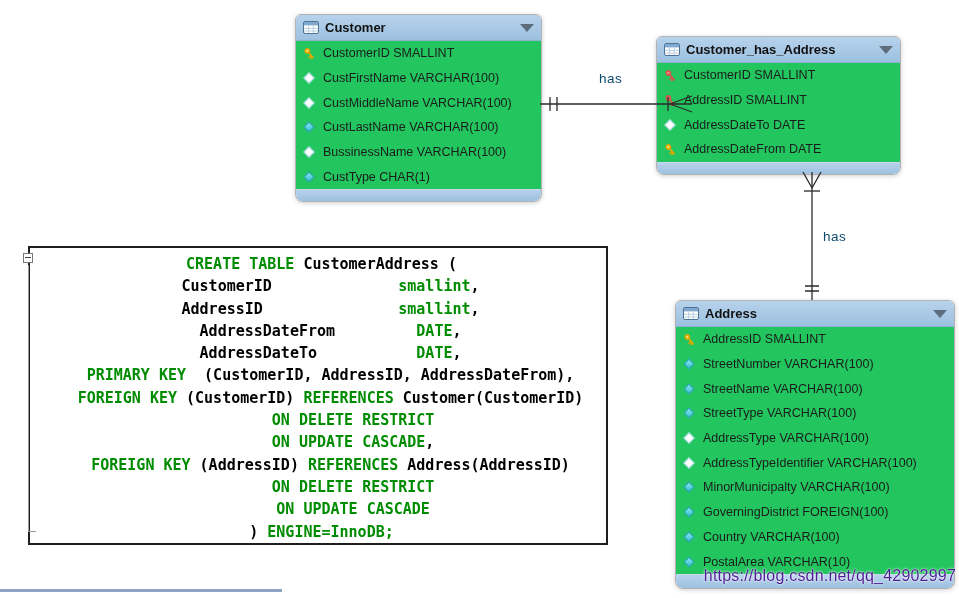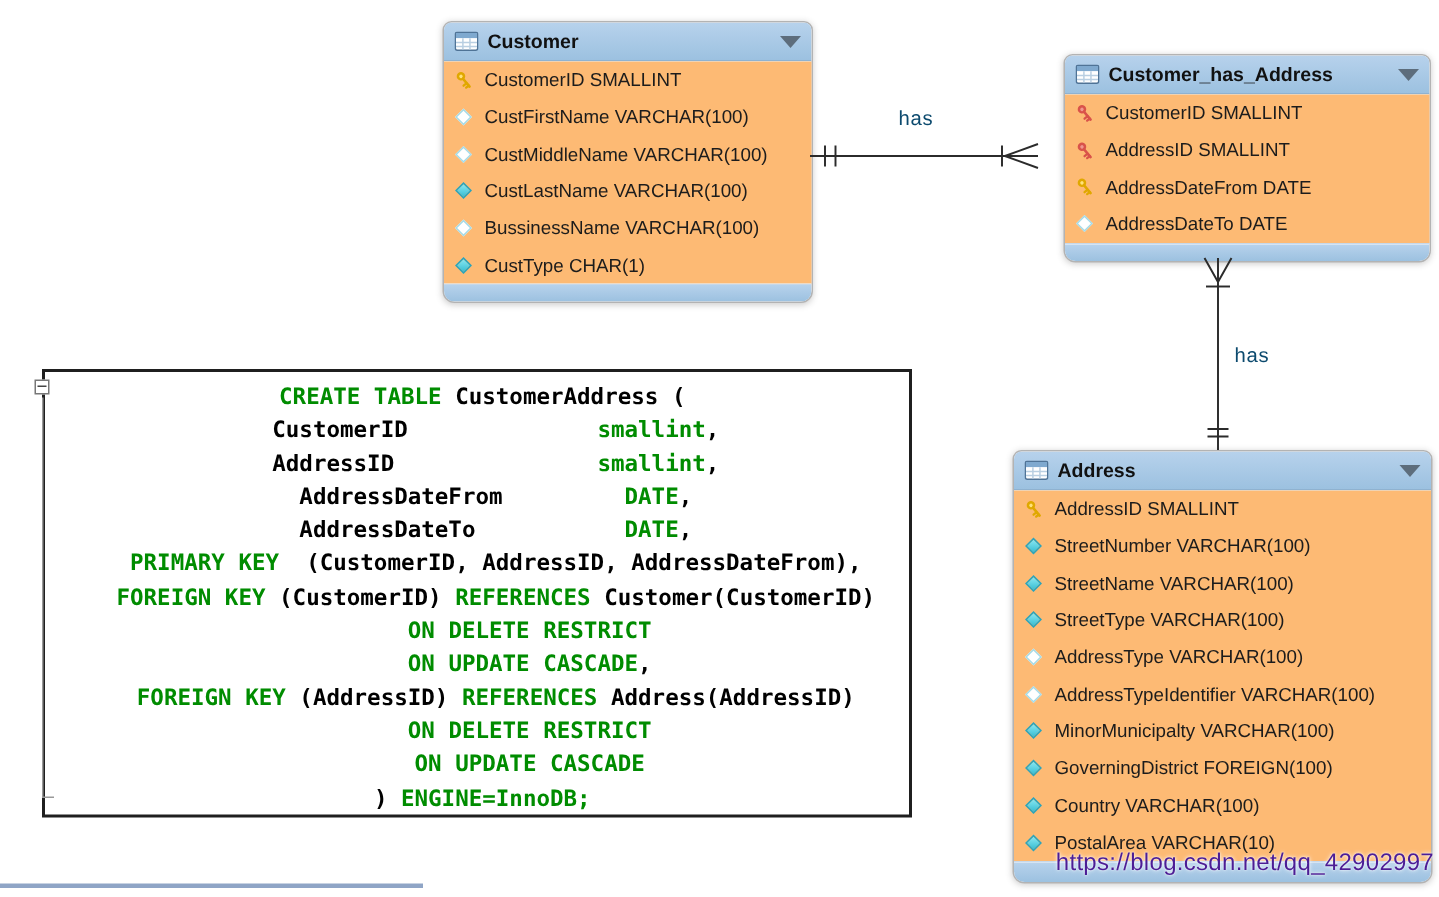--- a/index.html
+++ b/index.html
@@ -9,21 +9,21 @@
   
   .tbl{position:absolute;border:1px solid #b3b3b3;border-radius:6px 6px 8px 8px;
        background:#fff;box-shadow:0 1px 4px rgba(60,60,60,.25);}
   .tbl-h{height:25px;display:flex;align-items:center;gap:6px;padding:0 7px;
          background:linear-gradient(#b7d2ec,#9cc1e0);
          border-bottom:1px solid #8fb2d0;border-radius:5px 5px 0 0;}
   .tbl-t{font-size:13px;font-weight:bold;color:#111;white-space:nowrap;}
   .tbl-ic{display:flex;align-items:center;}
   .tbl-arrow{margin-left:auto;width:0;height:0;border-left:7px solid transparent;
              border-right:7px solid transparent;border-top:8px solid #5d6d7c;}
-  .tbl-b{background:#fdba74;}
+  .tbl-b{background:#22c55e;}
   .tbl-row{height:24.7px;display:flex;align-items:center;gap:7px;padding:0 6px;white-space:nowrap;}
   .col-label{font-size:12.5px;color:#1c1c1c;}
   .col-icon{width:14px;height:14px;display:flex;align-items:center;justify-content:center;flex:0 0 14px;}
   .dm{width:8px;height:8px;transform:rotate(45deg);display:inline-block;box-sizing:border-box;}
   .dm-f{background:linear-gradient(135deg,#8ae7f1,#35bdd3);border:1px solid #2ba4bc;}
   .dm-o{background:#fff;border:1.5px solid #a6dbe7;}
   .tbl-f{height:11px;background:linear-gradient(#b7d2ec,#9cc1e0);
          border-top:1px solid #c6d8ea;border-radius:0 0 7px 7px;}
   .tbl-f-lg{height:13px;}
 
@@ -107,21 +107,21 @@
         <div class="tbl-row">
           <span class="col-icon">
             <span class="dm dm-f"></span>
           </span>
           <span class="col-label">CustType CHAR(1)</span>
         </div>
       </div>
     <div class="tbl-f"></div>
   </div>
 
-  <div class="tbl" style="left:709px;top:36px;width:243px">
+  <div class="tbl" style="left:656px;top:36px;width:243px">
     <div class="tbl-h">
       <span class="tbl-ic">
         <svg width="16" height="13" viewBox="0 0 16 13">
             <rect x="0.5" y="0.5" width="15" height="12" rx="1.5" fill="#fff" stroke="#4f7396"></rect>
             <rect x="1" y="1" width="14" height="3.4" fill="#7fa9cf"></rect>
             <path d="M1 7.3 H15 M1 10 H15 M5.6 4.5 V12 M10.3 4.5 V12" stroke="#b9cfe2" stroke-width="1" fill="none"></path>
           </svg>
       </span>
       <span class="tbl-t">Customer_has_Address</span>
       <span class="tbl-arrow"></span>
@@ -148,36 +148,36 @@
                 <path d="M5.2 6.5 H12" stroke-width="1.8"></path>
                 <path d="M9 6.5 V9.2" stroke-width="1.5"></path>
                 <path d="M11.1 6.5 V8.7" stroke-width="1.5"></path>
               </g>
             </svg>
           </span>
           <span class="col-label">AddressID SMALLINT</span>
         </div>
         <div class="tbl-row">
           <span class="col-icon">
+            <span class="dm dm-o"></span>
+          </span>
+          <span class="col-label">AddressDateTo DATE</span>
+        </div>
+        <div class="tbl-row">
+          <span class="col-icon">
             <svg width="13" height="13" viewBox="0 0 13 13">
               <g transform="rotate(50 6.5 6.5)" fill="none" stroke="#e0a800" stroke-linecap="round">
                 <circle cx="3.1" cy="6.5" r="2" stroke-width="1.7" fill="#ffe27a"></circle>
                 <path d="M5.2 6.5 H12" stroke-width="1.8"></path>
                 <path d="M9 6.5 V9.2" stroke-width="1.5"></path>
                 <path d="M11.1 6.5 V8.7" stroke-width="1.5"></path>
               </g>
             </svg>
           </span>
           <span class="col-label">AddressDateFrom DATE</span>
-        </div>
-        <div class="tbl-row">
-          <span class="col-icon">
-            <span class="dm dm-o"></span>
-          </span>
-          <span class="col-label">AddressDateTo DATE</span>
         </div>
       </div>
     <div class="tbl-f"></div>
   </div>
 
   <div class="tbl" style="left:675px;top:300px;width:278px">
     <div class="tbl-h">
       <span class="tbl-ic">
         <svg width="16" height="13" viewBox="0 0 16 13">
             <rect x="0.5" y="0.5" width="15" height="12" rx="1.5" fill="#fff" stroke="#4f7396"></rect>

